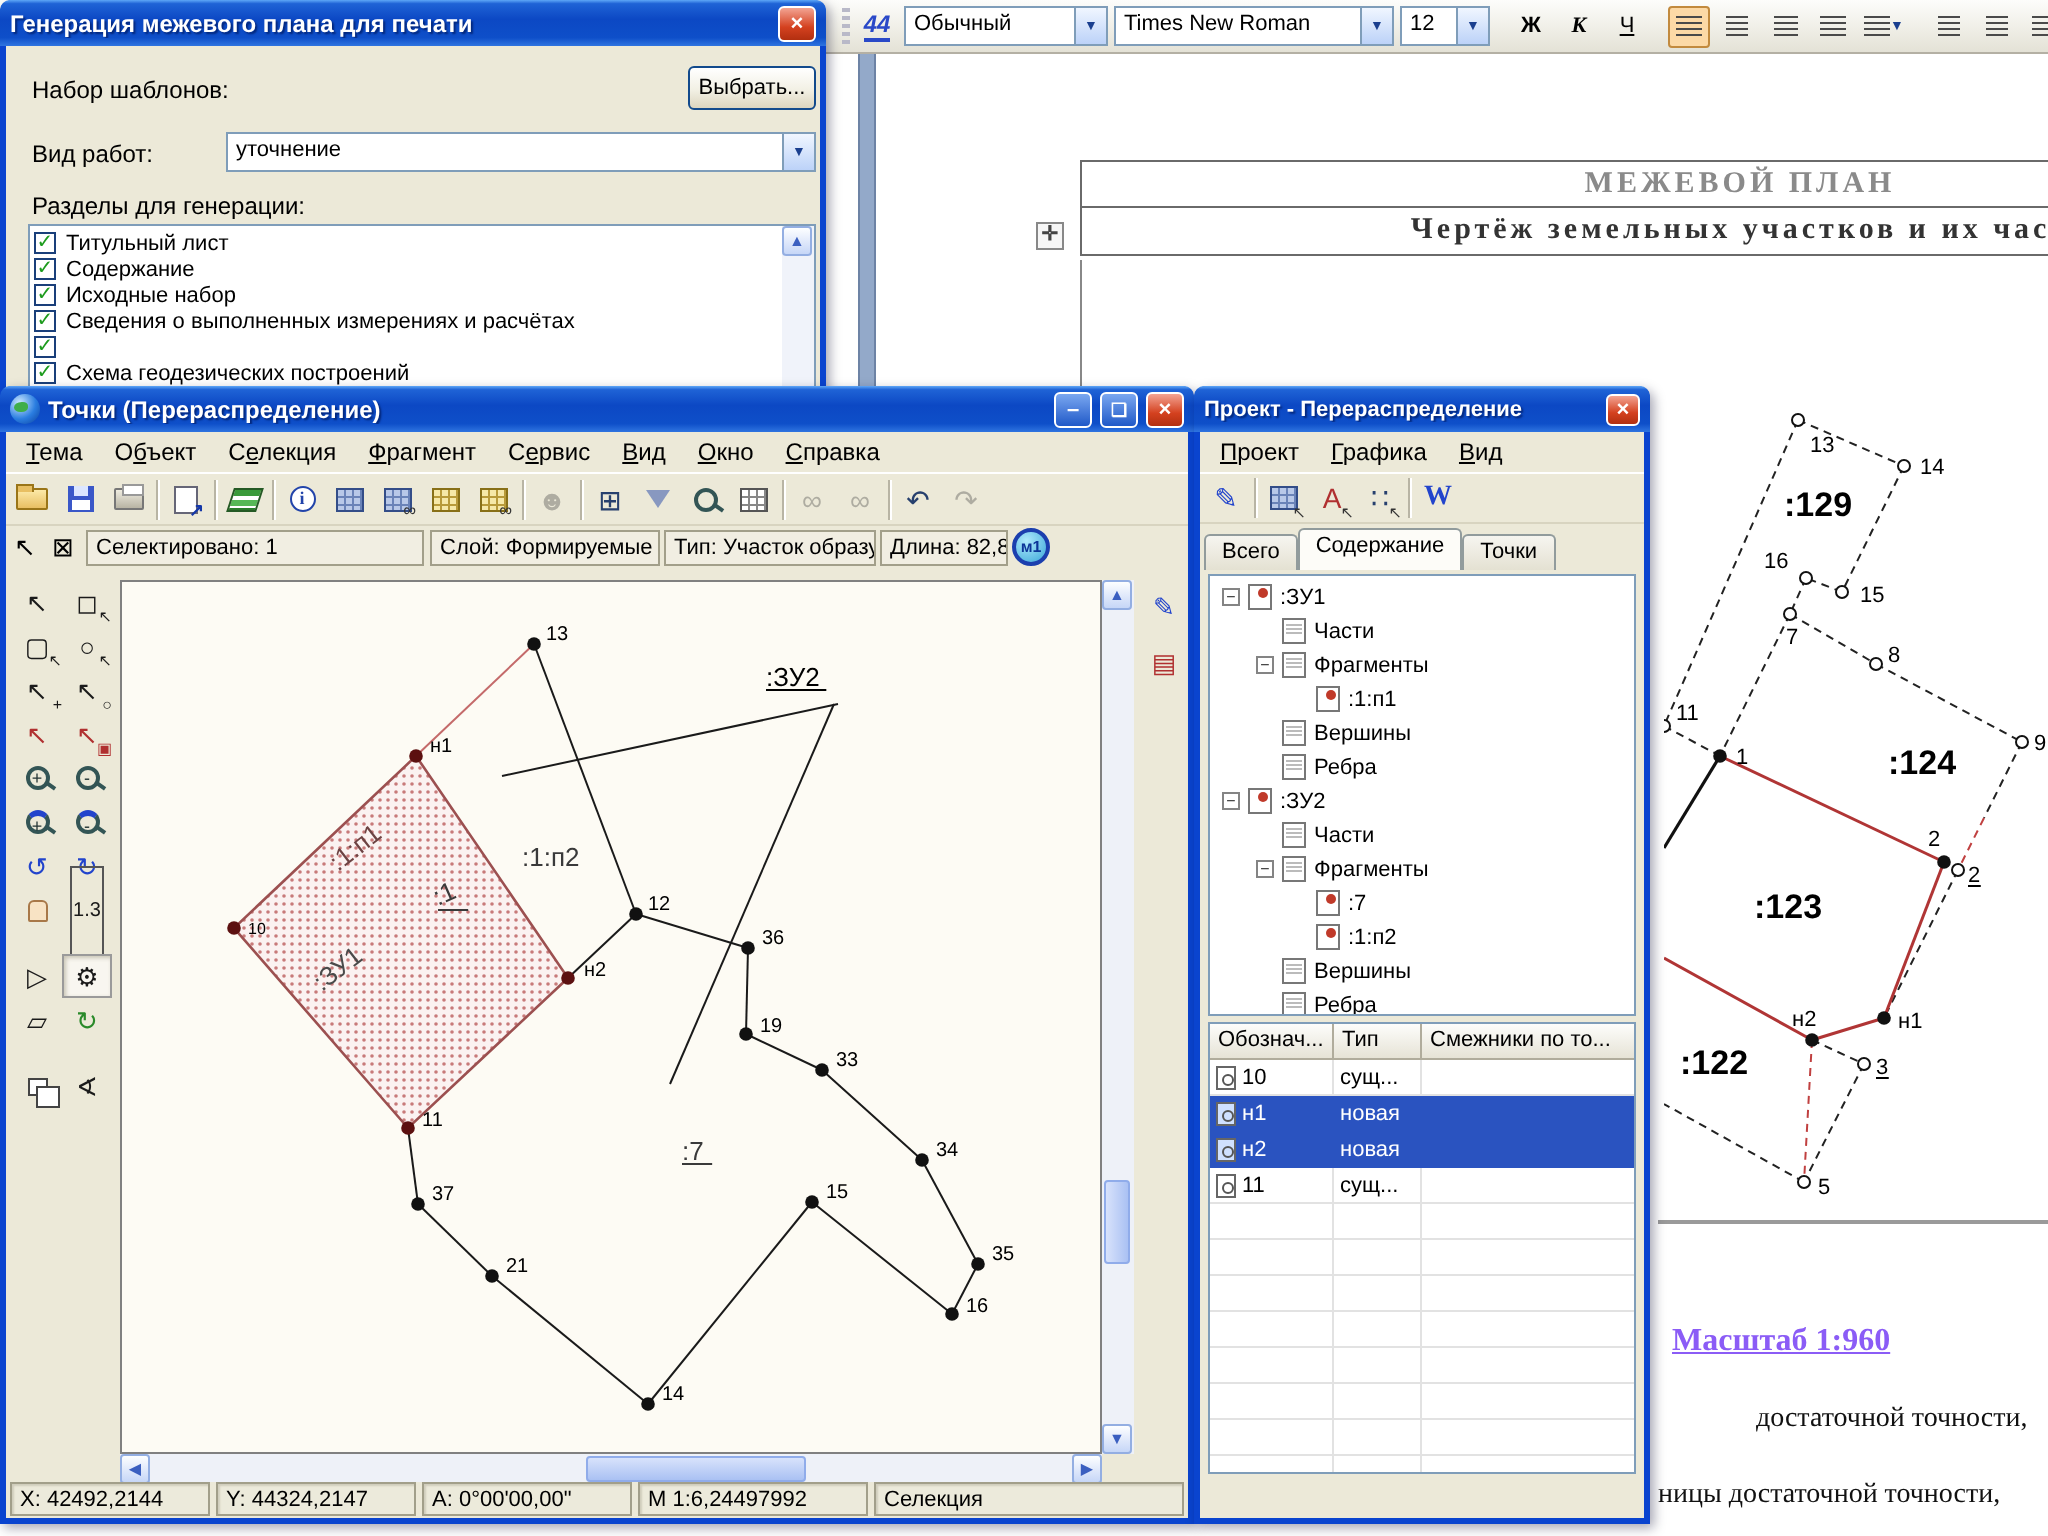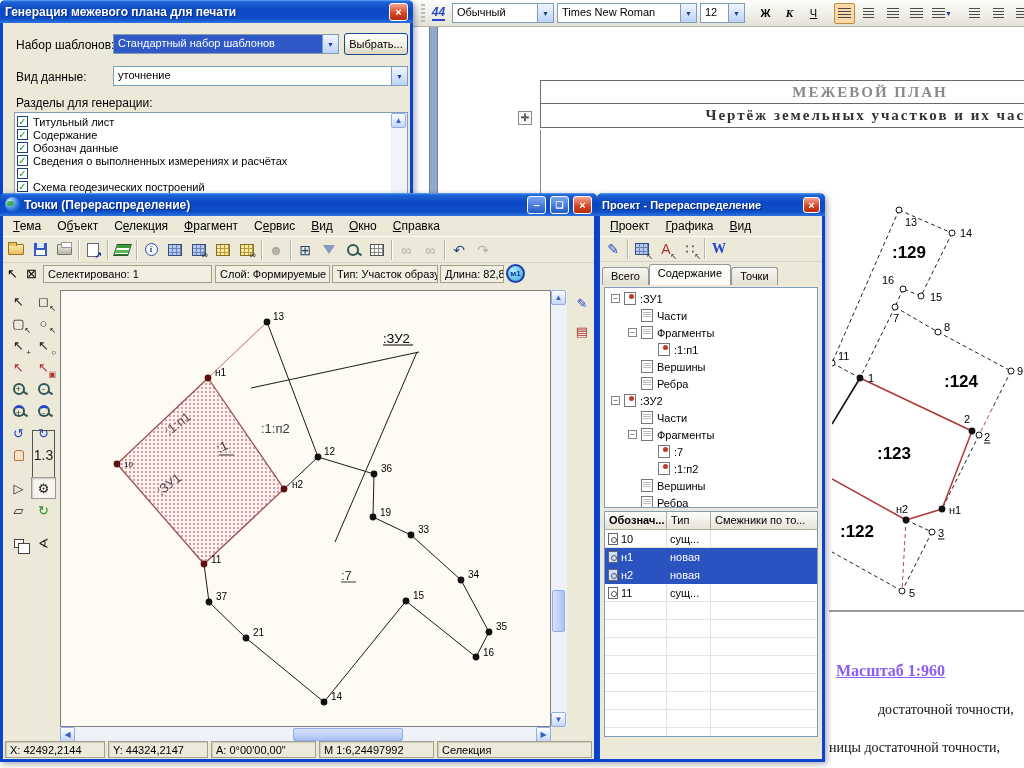--- a/index.html
+++ b/index.html
@@ -72,21 +72,21 @@
   .inforow{position:absolute;left:0;top:70px;right:0;height:21px;display:flex;align-items:center;background:#ece9d8;}
   .itool{width:19px;height:19px;display:flex;align-items:center;justify-content:center;font-size:13px;}
   .m1badge{width:19px;height:19px;border-radius:50%;background:radial-gradient(circle at 35% 30%,#aeeafc,#3aa6d8);
     border:2px solid #1b3fae;color:#0c3598;font-weight:bold;font-size:8px;display:flex;align-items:center;justify-content:center;position:absolute;left:503px;top:1px;}
   .ltools{position:absolute;left:1px;top:97px;width:55px;bottom:40px;display:flex;flex-wrap:wrap;align-content:flex-start;padding-left:2px;}
   .tool{width:25px;height:22px;display:flex;align-items:center;justify-content:center;font-size:13px;color:#1a1a1a;position:relative;}
   .tool.prs{border:1px solid #9a9a9a;background:#f8f6f0;box-shadow:inset 1px 1px 2px #c8c4b4;}
   .tool .ov{position:absolute;right:0;bottom:-1px;font-size:8px;}
   .tool.red{color:#b03030;} .tool.blue{color:#2244cc;} .tool.green{color:#2a8a2a;}
   .tool.mt{margin-top:11px;}
-  .tool .txt{font-size:14px;border:1px solid #555;padding:16px 1px;text-align:center;}
+  .tool .txt{font-size:10px;border:1px solid #555;padding:16px 1px;text-align:center;}
   .i-mag{width:12px;height:12px;border:2px solid #355;border-radius:50%;position:relative;font-size:9px;line-height:8px;text-align:center;color:#233;}
   .i-mag::after{content:"";position:absolute;width:5px;height:2px;background:#355;right:-5px;bottom:-1px;transform:rotate(35deg);}
   .bartop{border-top:3px solid #2244cc;padding-top:1px;}
   .i-hand{width:10px;height:11px;background:#f8e3c4;border:1px solid #a87848;border-radius:3px 3px 1px 1px;}
   .i-copy{width:10px;height:9px;border:1px solid #444;background:#fff;position:relative;}
   .i-copy::after{content:"";position:absolute;left:3px;top:3px;width:10px;height:9px;border:1px solid #444;background:#fff;}
   .canvasbox{position:absolute;left:57px;top:97px;width:491px;height:437px;background:#fdfbf4;border:1px solid #808080;}
   .vscroll{position:absolute;left:548px;top:97px;width:16px;height:437px;background:#eef1f8;}
   .hscroll{position:absolute;left:57px;top:534px;width:491px;height:15px;background:#eef1f8;}
   .rtools{position:absolute;left:567px;top:99px;width:24px;display:flex;flex-direction:column;gap:6px;align-items:center;}
@@ -279,43 +279,39 @@
   <div class="docnote" style="left:878px;top:702px">достаточной точности,</div>
   <div class="docnote" style="left:829px;top:740px">ницы достаточной точности,</div>
 </div>
 
 <div class="win" id="dlg">
   <div class="tbar">
     <span class="tt">Генерация межевого плана для печати</span>
     <span class="wbtn close">×</span>
   </div>
   <div class="lbl" style="left:13px;top:38px">Набор шаблонов:</div>
-  <div class="combo abs" style="left:110px;top:34px;width:226px">
-    <span class="cval sel">Стандартный набор шаблонов</span>
-      <span class="carr">▼</span>
-  </div>
   <div class="xpbtn abs" style="left:341px;top:33px;width:64px;height:22px">Выбрать...</div>
-  <div class="lbl" style="left:13px;top:70px">Вид данные:</div>
+  <div class="lbl" style="left:13px;top:70px">Вид работ:</div>
   <div class="combo abs" style="left:110px;top:66px;width:295px">
     <span class="cval">уточнение</span>
       <span class="carr">▼</span>
   </div>
   <div class="lbl" style="left:13px;top:96px">Разделы для генерации:</div>
   <div class="lbox" id="dlglist">
       <div class="lrow">
         <span class="cb">✓</span>
         <span>Титульный лист</span>
       </div>
       <div class="lrow">
         <span class="cb">✓</span>
         <span>Содержание</span>
       </div>
       <div class="lrow">
         <span class="cb">✓</span>
-        <span>Обознач данные</span>
+        <span>Исходные набор</span>
       </div>
       <div class="lrow">
         <span class="cb">✓</span>
         <span>Сведения о выполненных измерениях и расчётах</span>
       </div>
       <div class="lrow">
         <span class="cb">✓</span>
       </div>
       <div class="lrow">
         <span class="cb">✓</span>
@@ -688,21 +684,21 @@
         <span>Вершины</span>
       </div>
       <div class="trow" style="padding-left: 23px;">
         <span style="width: 13px; flex: 0 0 auto;"></span>
         <span class="ti d"></span>
         <span>Ребра</span>
       </div>
     </div>
   <div class="gridbox" id="ppgrid">
       <div class="ghead">
-        <span class="gh" style="width: 62px; font-weight: bold;">Обознач...</span>
+        <span class="gh" style="width: 62px;">Обознач...</span>
         <span class="gh" style="width: 44px;">Тип</span>
         <span class="gh" style="width: 108px;">Смежники по то...</span>
       </div>
       <div class="grow">
         <span class="gc" style="width: 62px;"><span class="pico"></span>10</span>
         <span class="gc" style="width: 44px;">сущ...</span>
         <span class="gc" style="width: 106px;"></span>
       </div>
       <div class="grow sel">
         <span class="gc" style="width: 62px;"><span class="pico"></span>н1</span>

